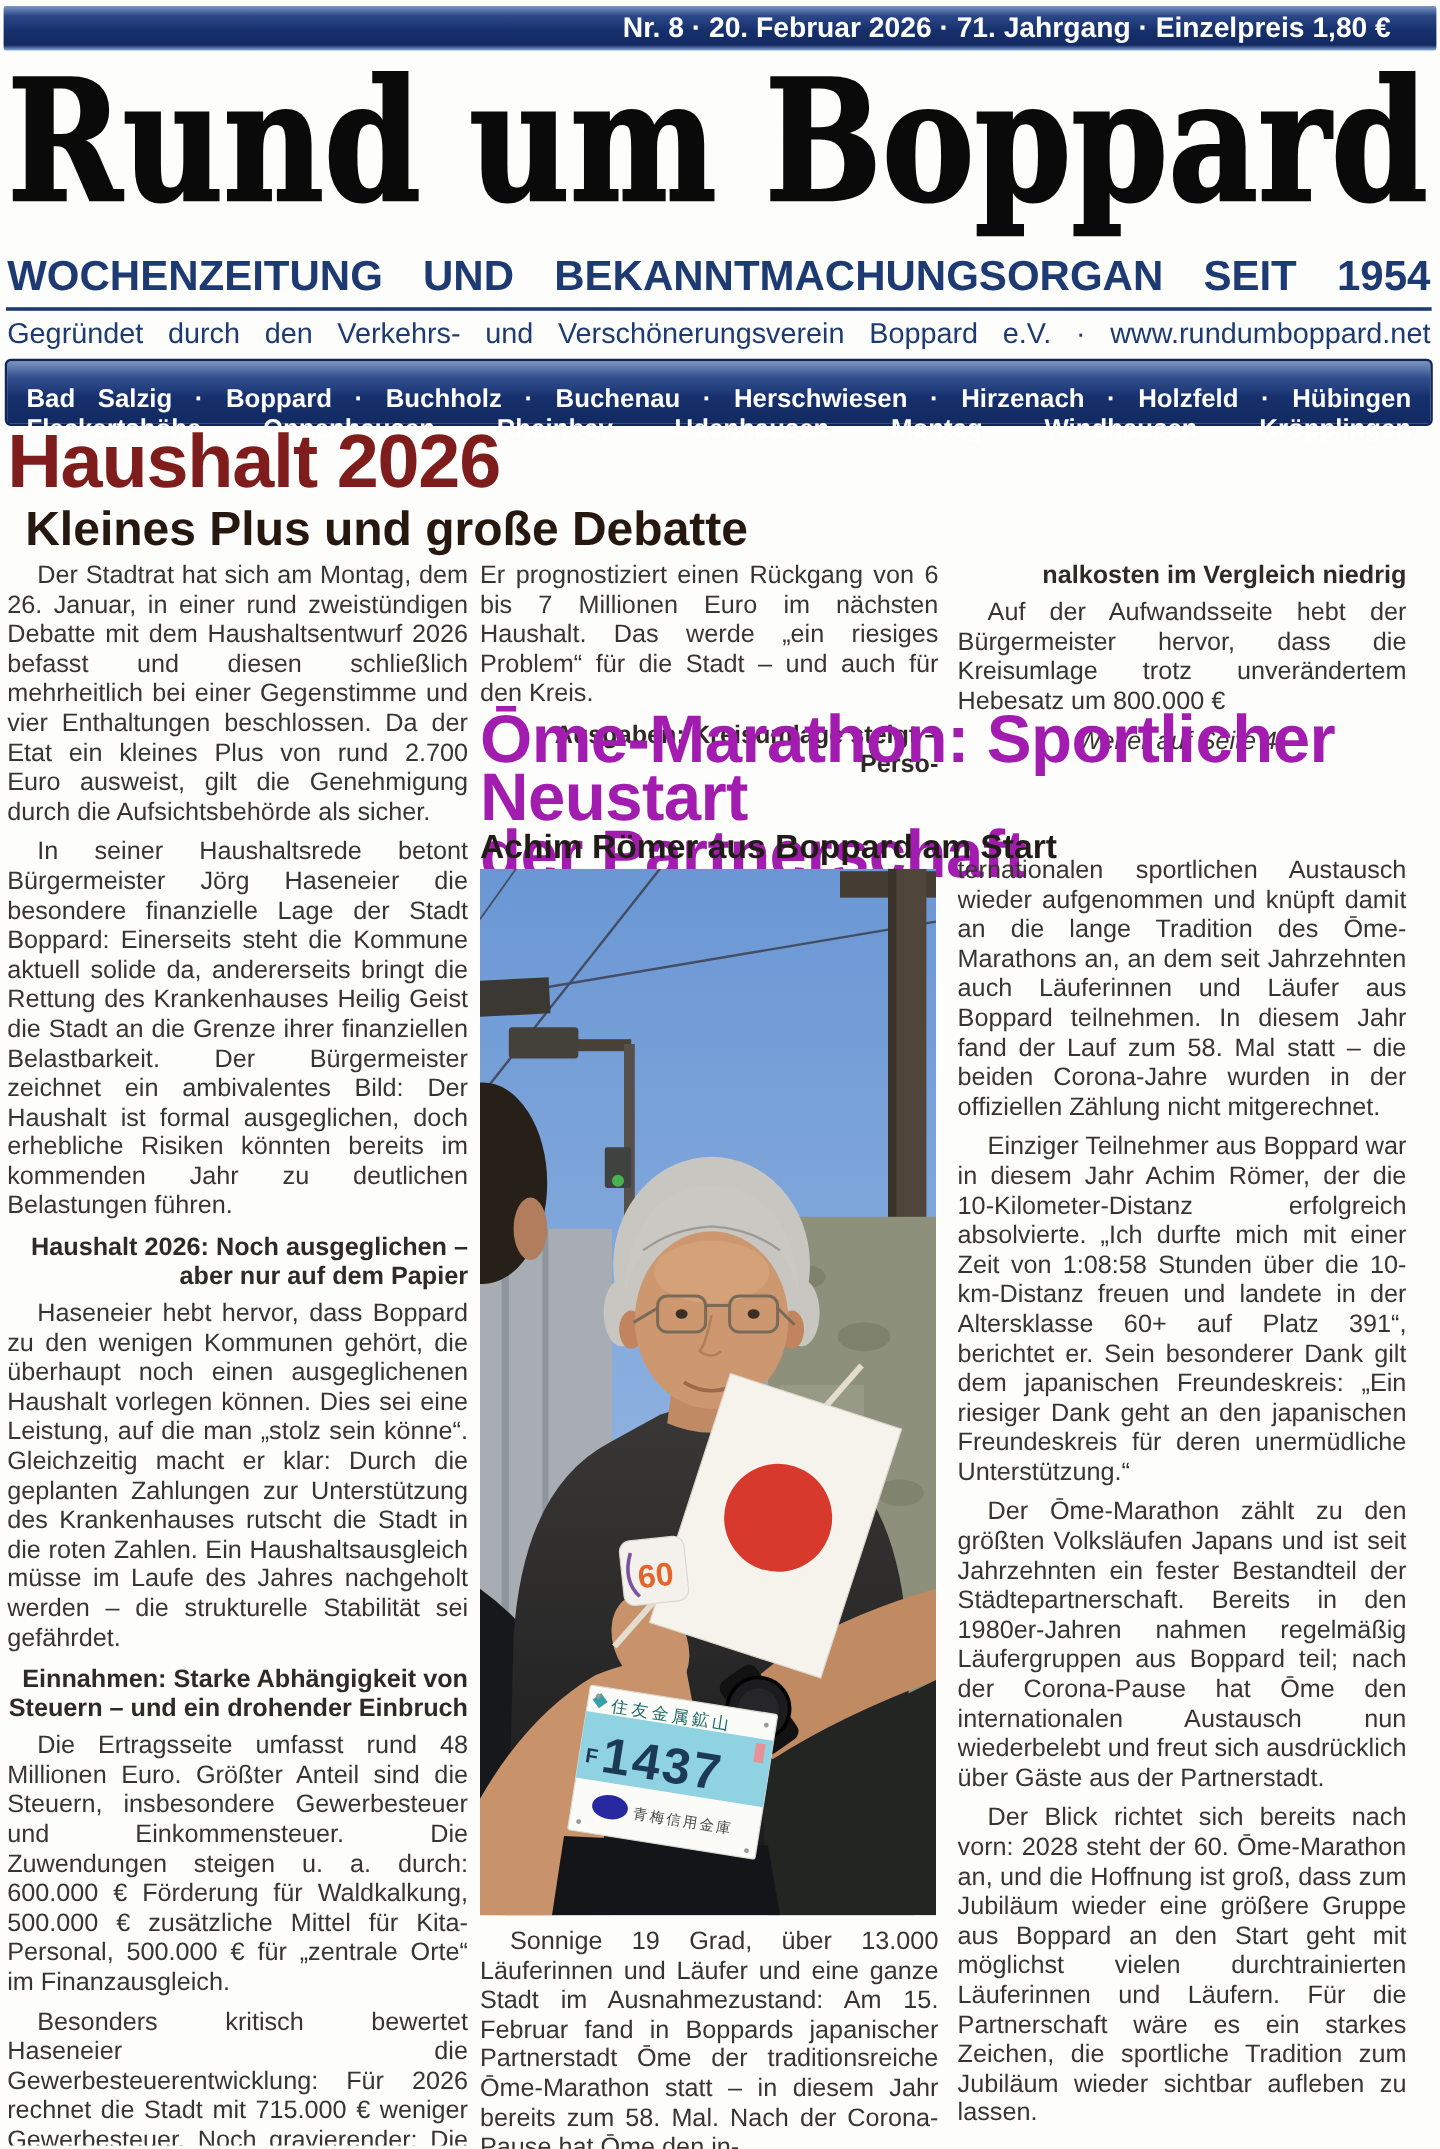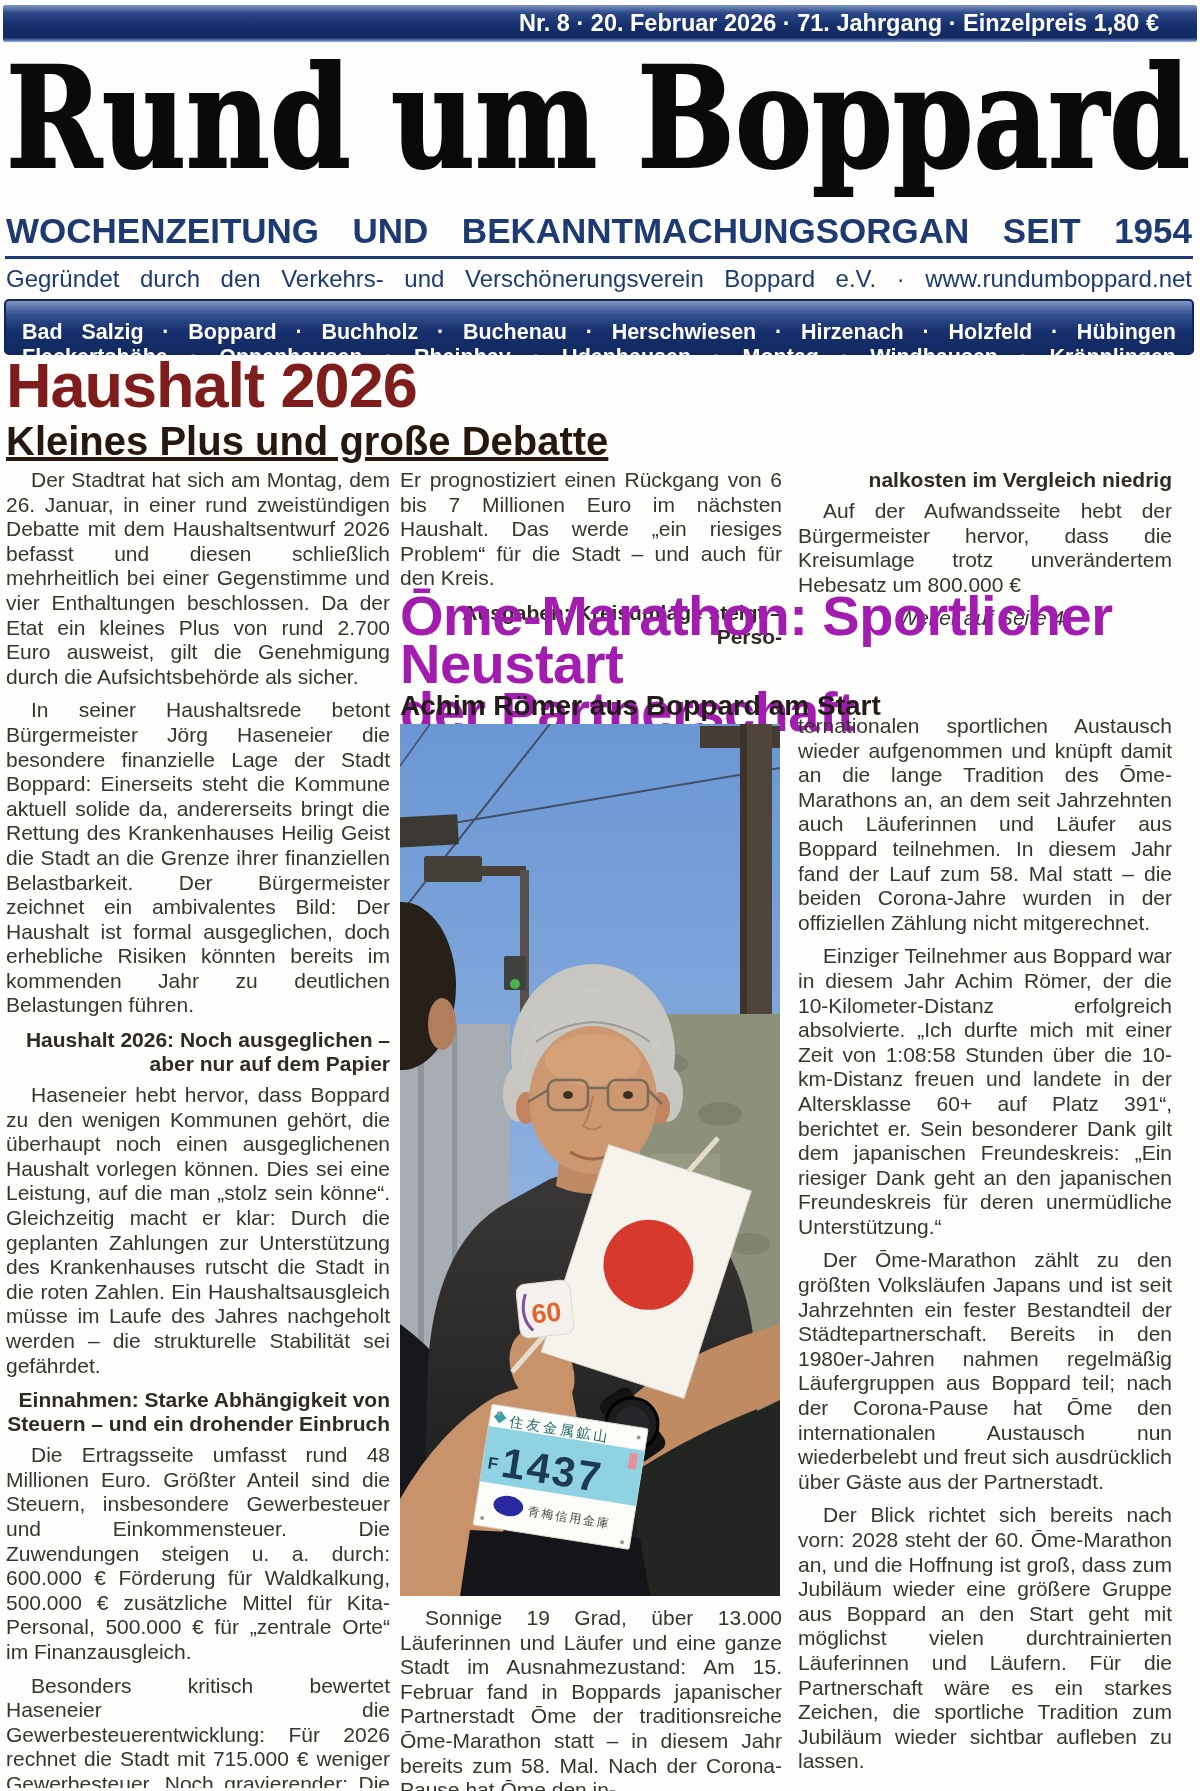--- a/index.html
+++ b/index.html
@@ -21,21 +21,21 @@
     text-align:justify;text-align-last:justify;}
   
   .townsbar{left:4px;top:299px;width:1190px;height:56px;box-sizing:border-box;
     border:2px solid #10255c;border-radius:5px;padding:19px 16px 0 16px;
     background:linear-gradient(#7e95bf 0%,#33508f 26%,#16306d 58%,#122a61 100%);
     color:#ffffff;font-weight:bold;font-size:21.5px;}
   .townsrow{line-height:24.5px;text-align:justify;text-align-last:justify;}
   
   .headline1{left:6px;top:352px;width:900px;font-size:63px;line-height:66px;font-weight:bold;
     color:#7f1d1d;letter-spacing:-1px;}
-  .subhead1{left:6px;top:419px;width:900px;font-size:40px;line-height:44px;font-weight:bold;color:#27180f;text-decoration:underline;}
+  .subhead1{left:21px;top:419px;width:900px;font-size:40px;line-height:44px;font-weight:bold;color:#27180f;}
   
   .col{font-size:21px;line-height:24.6px;text-align:justify;color:#383430;}
   .col p{margin:0 0 9px 0;text-indent:25px;}
   .col p.flush{text-indent:0;}
   .crosshead{font-weight:bold;color:#2f2a25;margin:10px 0 7px 0;line-height:24px;text-align:right;}
   .continuation{font-style:italic;text-align:center;padding-right:8px;margin-top:2px;}
   .col1{left:6px;top:468px;width:384px;height:1320px;overflow:hidden;}
   .col2top{left:400px;top:468px;width:382px;}
   .col3top{left:798px;top:468px;width:374px;}
   

